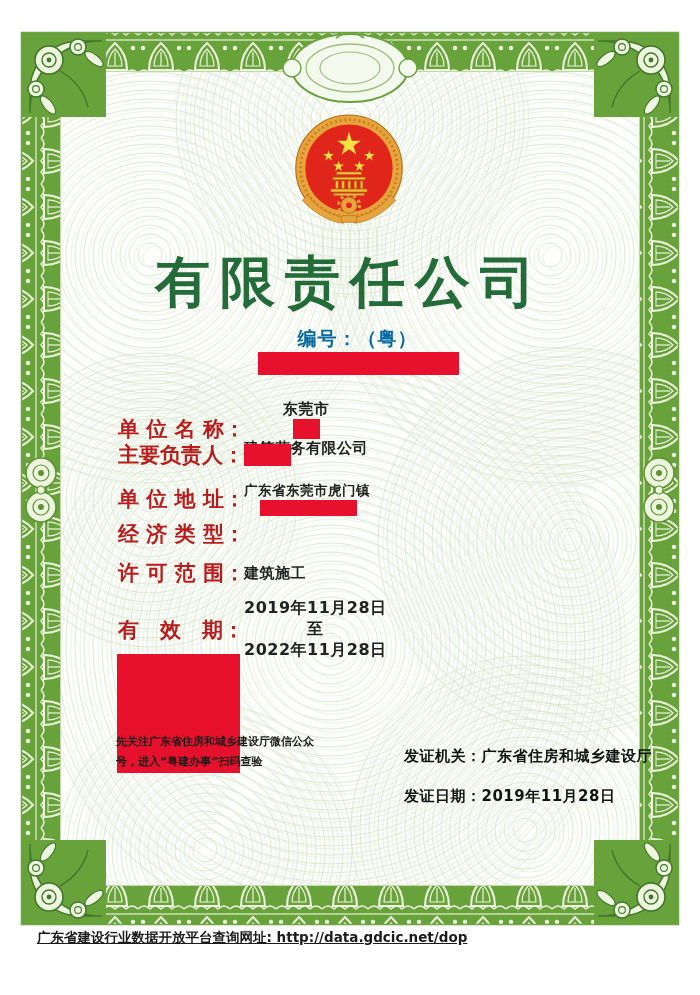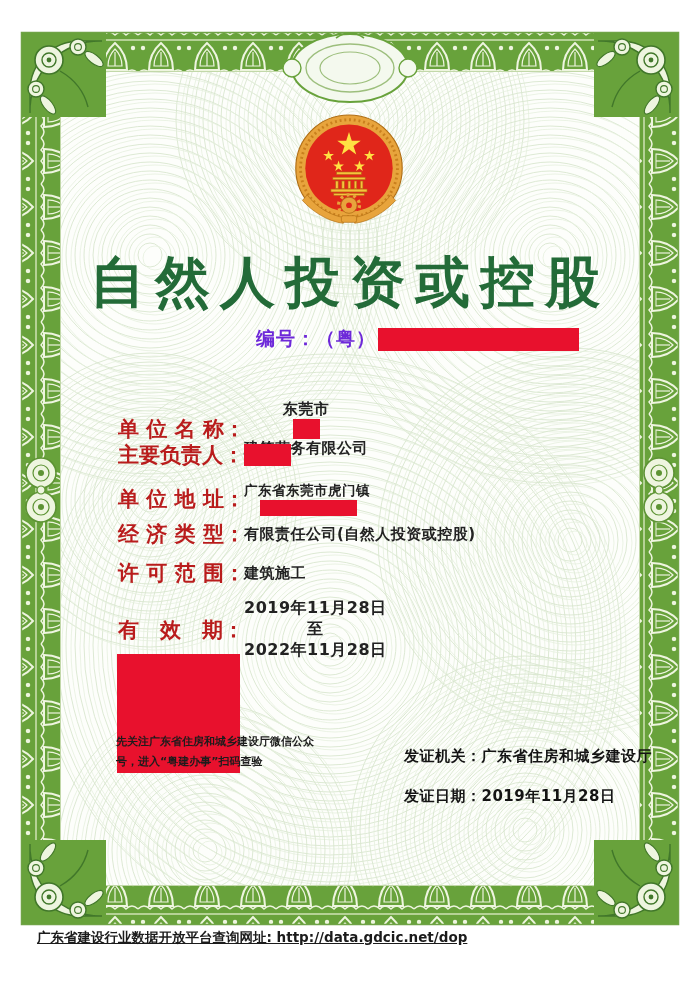--- a/index.html
+++ b/index.html
@@ -11,21 +11,21 @@
   .layer{position:absolute;left:0;top:0;width:700px;height:995px;}
   svg{display:block;}
 
   .title{
     position:absolute;left:0;right:0;top:246px;text-align:center;
     font-size:55px;font-weight:bold;color:#236b38;letter-spacing:10px;
     white-space:nowrap;
   }
   .serial-row{
     position:absolute;left:256px;top:326px;display:flex;align-items:center;
-    font-size:19px;font-weight:bold;color:#6d28d9;letter-spacing:1px;
+    font-size:19px;font-weight:bold;color:#0369a1;letter-spacing:1px;flex-direction:column;
   }
   .serial-redaction{width:201px;height:23px;background:#e8112d;margin-left:2px;}
 
   .field-row{
     position:absolute;left:118px;display:flex;align-items:center;white-space:nowrap;
   }
   .field-label{
     display:inline-block;width:126px;font-size:21px;font-weight:800;
     color:#b91c1c;flex:0 0 auto;
   }
@@ -517,21 +517,21 @@
     <circle cx="60" cy="97" r="8.5" fill="#e8a43c" stroke="#b06e14" stroke-width="0.8"></circle>
     <circle cx="60" cy="97" r="3" fill="#e0261a"></circle>
   </g>
   <g fill="#e8a43c" stroke="#b06e14" stroke-width="0.7">
     <path d="M16,86 C26,100 42,108 55,110 L54,116 C37,114 21,103 11,92 Z"></path>
     <path d="M104,86 C94,100 78,108 65,110 L66,116 C83,114 99,103 109,92 Z"></path>
     <rect x="52" y="108" width="16" height="7" rx="2"></rect>
   </g>
 </svg>
 
-<div class="title">自然人投资或控股</div>
+<div class="title">有限责任公司</div>
 
 <div class="serial-row">
   <span>编号：（粤）</span>
   <span class="serial-redaction"></span>
 </div>
 
 <div class="field-row" style="top:400px">
   <span class="field-label">单 位 名 称：</span>
   <span class="field-value">
     <span>东莞市</span>
@@ -550,21 +550,20 @@
 <div class="field-row" style="top:482px">
   <span class="field-label">单 位 地 址：</span>
   <span class="field-value small">
     <span>广东省东莞市虎门镇</span>
     <span class="redaction red-addr"></span>
   </span>
 </div>
 
 <div class="field-row" style="top:520px">
   <span class="field-label">经 济 类 型：</span>
-  <span class="field-value">有限责任公司(自然人投资或控股)</span>
 </div>
 
 <div class="field-row" style="top:559px">
   <span class="field-label">许 可 范 围：</span>
   <span class="field-value">建筑施工</span>
 </div>
 
 <div class="field-row" style="top:598px">
   <span class="field-label">有　效　期：</span>
   <span class="field-value dates">

